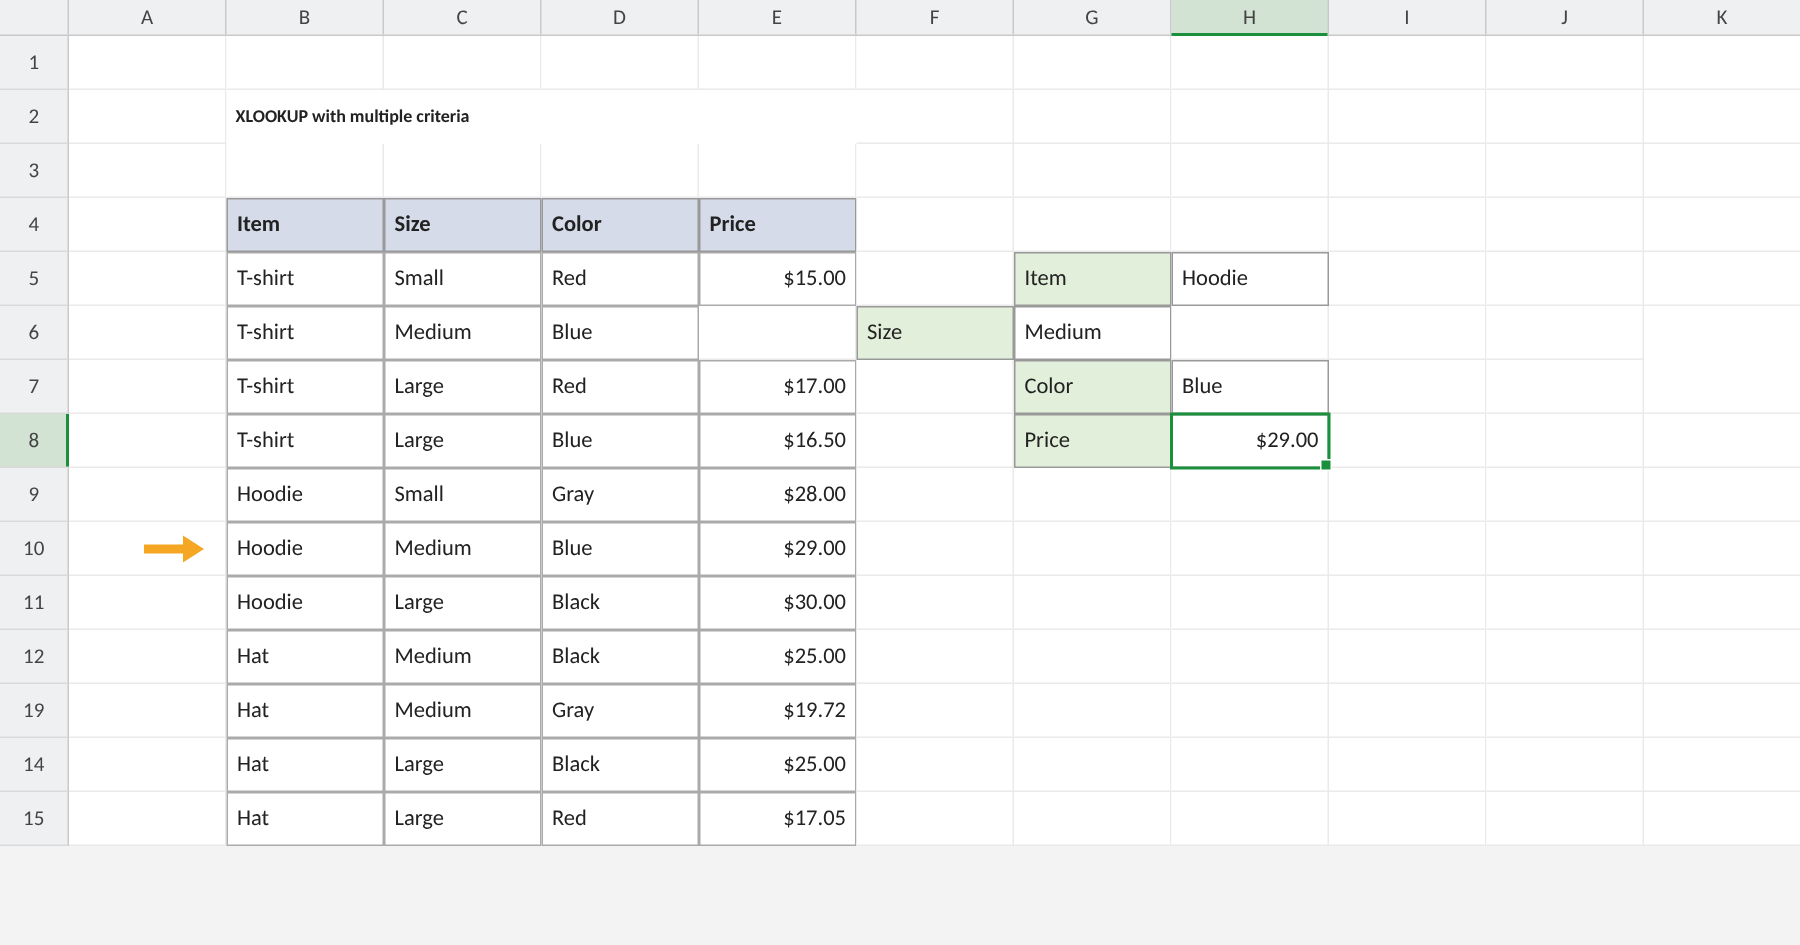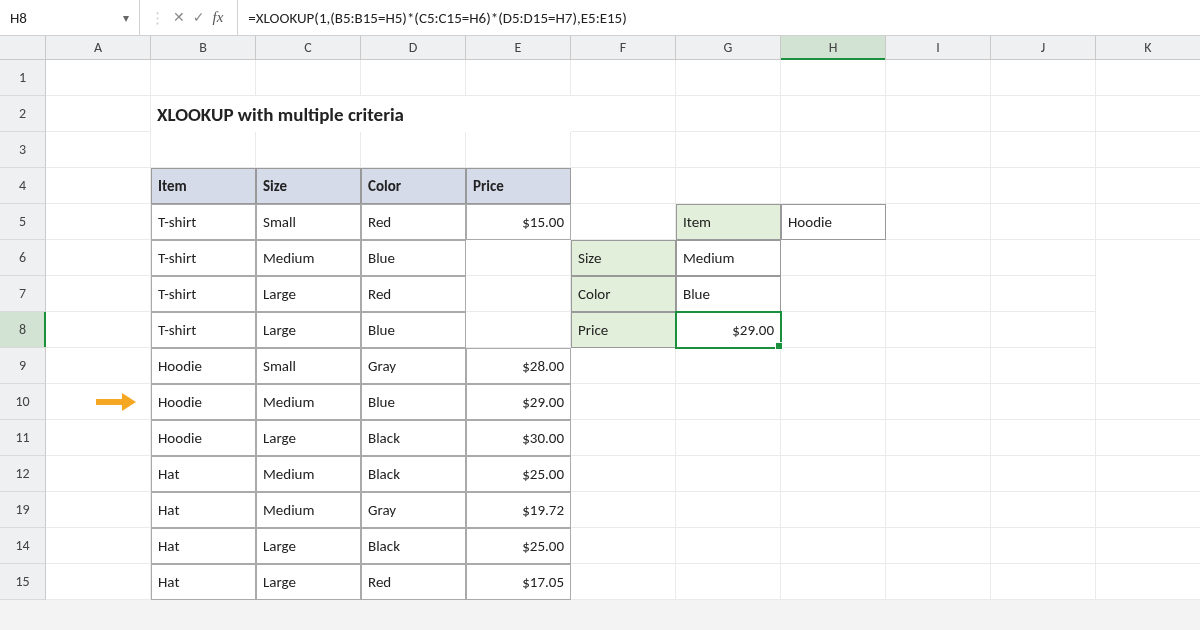--- a/index.html
+++ b/index.html
@@ -140,21 +140,21 @@
   .active::after {
     content:"";
     position:absolute;
     right:-3px; bottom:-3px;
     width:6px; height:6px;
     background:#1a8f3c;
     border:1px solid #fff;
   }
   .title {
     font-weight: 700;
-    font-size: 19px;
+    font-size: 12px;
     color: #222;
   }
   
   .arrow {
     position:absolute;
     left: 96px;
     width: 40px; height: 14px;
     display:flex; align-items:center;
   }
   .arrow .shaft { flex:1; height:6px; background:#f5a623; }
@@ -163,35 +163,20 @@
     border-top:9px solid transparent;
     border-bottom:9px solid transparent;
     border-left:14px solid #f5a623;
   }
 </style>
 </head>
 <body>
 
 <div class="wrap">
 
-  <div class="fbar">
-    <div class="namebox">
-      <span>H8</span>
-      <span class="chev">▾</span>
-    </div>
-    <div class="fx-controls">
-      <span class="sep">⋮</span>
-      <span class="x">✕</span>
-      <span class="chk">✓</span>
-      <span class="fx-label">fx</span>
-    </div>
-    <div class="formula-input">
-      <span>=XLOOKUP(1,(B5:B15=H5)*(C5:C15=H6)*(D5:D15=H7),E5:E15)</span>
-    </div>
-  </div>
 
   <div class="gridarea">
 
     <div class="hdrrow">
       <div></div>
       <div>A</div>
       <div>B</div>
       <div>C</div>
       <div>D</div>
       <div>E</div>
@@ -283,33 +268,35 @@
           <div class="cell"></div>
           <div class="cell"></div>
           <div class="cell"></div>
         </div>
         <div class="row">
           <div class="rh">7</div>
           <div class="cell"></div>
           <div class="cell tcell">T-shirt</div>
           <div class="cell tcell">Large</div>
           <div class="cell tcell">Red</div>
+          <div class="cell tcell price">$17.00</div>
           <div class="cell"></div>
           <div class="cell gcell">Color</div>
           <div class="cell gval">Blue</div>
           <div class="cell"></div>
           <div class="cell"></div>
           <div class="cell"></div>
         </div>
         <div class="row">
           <div class="rh selrow">8</div>
           <div class="cell"></div>
           <div class="cell tcell">T-shirt</div>
           <div class="cell tcell">Large</div>
           <div class="cell tcell">Blue</div>
+          <div class="cell tcell price">$16.50</div>
           <div class="cell"></div>
           <div class="cell gcell">Price</div>
           <div class="cell gval price active">$29.00</div>
           <div class="cell"></div>
           <div class="cell"></div>
           <div class="cell"></div>
         </div>
         <div class="row">
           <div class="rh">9</div>
           <div class="cell"></div>

